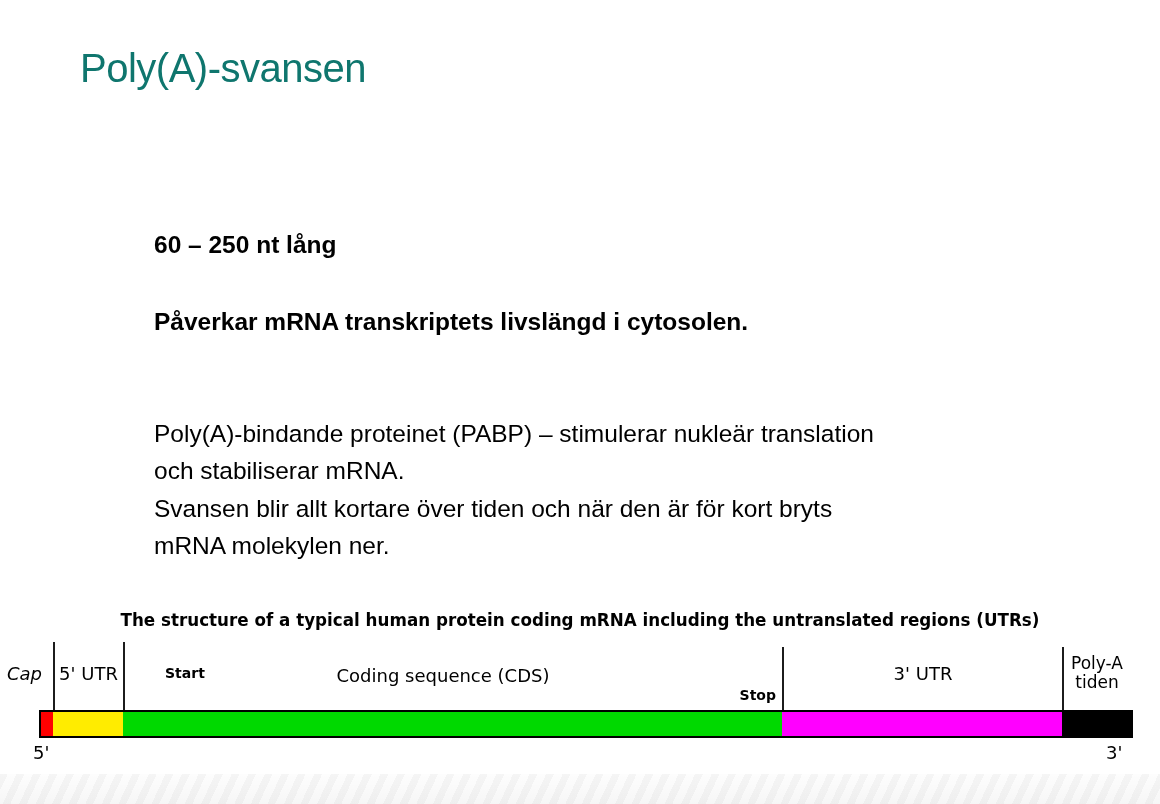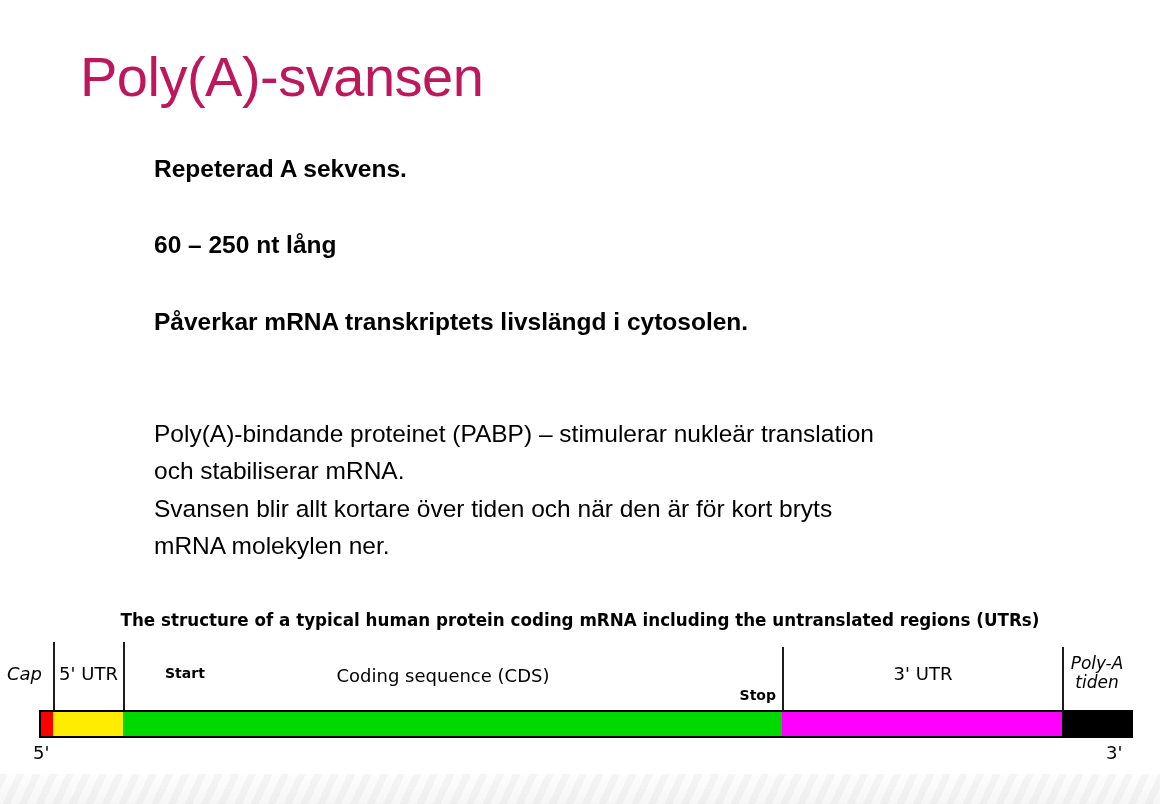--- a/index.html
+++ b/index.html
@@ -1,21 +1,21 @@
 <!DOCTYPE html>
 <html><head>
 <meta charset="utf-8">
 <style>
   html,body{margin:0;padding:0;background:#fff;}
   .slide{position:relative;width:1160px;height:804px;background:#ffffff;overflow:hidden;
          font-family:"Liberation Sans",sans-serif;color:#000;}
 
   
-  .slide-title{position:absolute;left:80px;top:46px;font-size:56px;font-weight:400;
-               letter-spacing:-0.5px;line-height:1.1;color:#be185d;}
+  .slide-title{position:absolute;left:80px;top:46px;font-size:40px;font-weight:400;
+               letter-spacing:-0.5px;line-height:1.1;color:#0f766e;}
   .para{position:absolute;left:154px;font-size:24.5px;line-height:37px;white-space:pre-line;color:#000;}
   .para.bold{font-weight:700;}
   .p1{top:150px;} .p2{top:226px;} .p3{top:303px;} .p4{top:379px;margin-top:36px;} .p5{top:490px;}
 
   
   .fig-title{position:absolute;left:0;top:609px;width:1160px;text-align:center;
              font-family:"DejaVu Sans",sans-serif;font-weight:700;font-size:18px;
              transform:scaleX(0.93);transform-origin:50% 50%;white-space:nowrap;}
   .tick{position:absolute;width:1.5px;background:#1c1c1c;}
   .tick.t1{left:53px;top:642px;height:95px;}
@@ -24,42 +24,41 @@
   .tick.t4{left:1062px;top:647px;height:90px;}
 
   .fig-label{position:absolute;font-family:"DejaVu Sans",sans-serif;font-size:18px;color:#000;
              white-space:nowrap;}
   .lbl-cap{left:7px;top:663px;font-style:italic;}
   .lbl-5utr{left:53px;width:71px;top:663px;text-align:center;}
   .lbl-start{left:129px;top:665px;font-size:14px;font-weight:600;margin-left:36px;}
   .lbl-cds{left:124px;width:638px;top:665px;text-align:center;}
   .lbl-stop{left:640px;width:136px;top:687px;font-size:14px;font-weight:600;text-align:right;}
   .lbl-3utr{left:784px;width:278px;top:663px;text-align:center;}
-  .lbl-polya{left:1061px;width:72px;top:654px;text-align:center;font-size:17px;line-height:19px;font-style:italic;}
+  .lbl-polya{left:1061px;width:72px;top:654px;text-align:center;font-size:17px;line-height:19px;}
   .lbl-5p{left:33px;top:742px;}
   .lbl-3p{left:1106px;top:742px;}
 
   .mrna-bar{position:absolute;left:39px;top:710px;width:1094px;height:28px;
             box-sizing:border-box;border:2px solid #000;display:flex;}
   .mrna-bar .seg{height:100%;}
 
   
   .bottom-strip{position:absolute;left:0;bottom:0;width:1160px;height:30px;
     background:
       repeating-linear-gradient(115deg, rgba(0,0,0,0.030) 0 7px, rgba(0,0,0,0) 7px 15px),
       linear-gradient(rgba(0,0,0,0.008), rgba(0,0,0,0.035));}
 </style>
 </head>
 <body>
 
 <div class="slide">
 
   <div class="slide-title">Poly(A)-svansen</div>
 
-  <div class="para bold p1">Repeterad A sekvens.</div>
   <div class="para bold p2">60 – 250 nt lång</div>
   <div class="para bold p3">Påverkar mRNA transkriptets livslängd i cytosolen.</div>
   <div class="para p4">Poly(A)-bindande proteinet (PABP) – stimulerar nukleär translation
 och stabiliserar mRNA.</div>
   <div class="para p5">Svansen blir allt kortare över tiden och när den är för kort bryts
 mRNA molekylen ner.</div>
 
   <div class="fig-title">The structure of a typical human protein coding mRNA including the untranslated regions (UTRs)</div>
 
   <div class="tick t1"></div>

